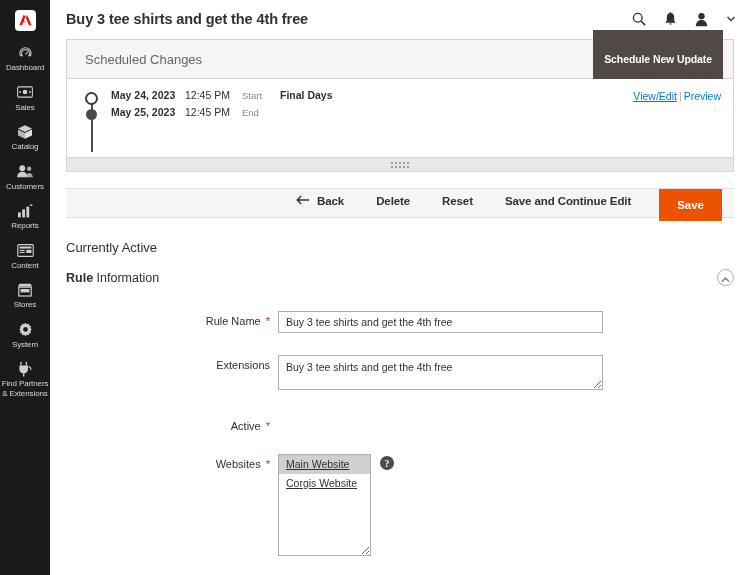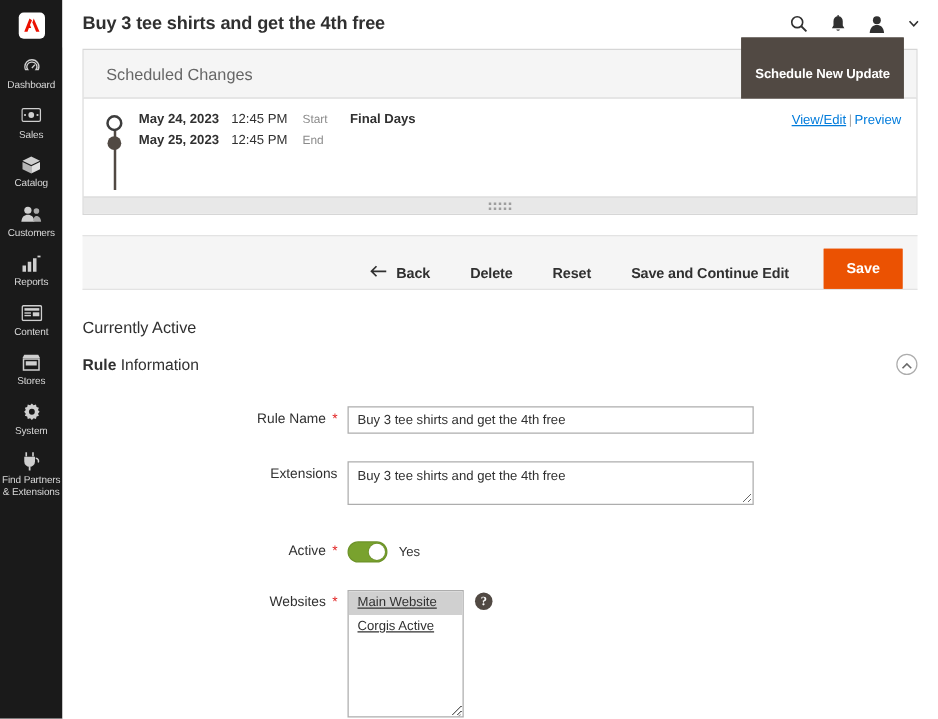--- a/index.html
+++ b/index.html
@@ -167,25 +167,25 @@
     display: flex; align-items: center; justify-content: center;
     cursor: ns-resize;
   }
   .grip { display: flex; gap: 2px; }
   .grip .col { display: flex; flex-direction: column; gap: 2px; }
   .grip .dot { width: 2px; height: 2px; background: #9e9e9e; }
 
   
   .action-bar {
     margin: 16px 16px 0 16px;
-    height: 44px;
+    height: 30px;
     background: #f5f5f5;
     border-top: 1px solid #e3e3e3;
     border-bottom: 1px solid #e3e3e3;
-    display: flex; align-items: flex-end; justify-content: flex-end;
+    display: flex; align-items: flex-start; justify-content: flex-end;
     padding-right: 12px;
     gap: 0;
   }
   .ab-btn {
     background: none; border: none;
     font-family: "Liberation Sans", sans-serif;
     font-size: 11.5px;
     font-weight: bold;
     color: #303030;
     padding: 6px 16px;
@@ -577,37 +577,31 @@
           <div class="field-control">
             <textarea class="textarea" style="">Buy 3 tee shirts and get the 4th free</textarea>
           </div>
         </div>
 
         <div class="field-row">
           <div class="field-label">
             <span>Active</span>
             <span class="req">*</span>
           </div>
-          <div class="field-control toggle-row">
-            <span class="toggle">
-                <span class="knob"></span>
-              </span>
-            <span class="toggle-text">Yes</span>
-          </div>
         </div>
 
         <div class="field-row">
           <div class="field-label">
             <span>Websites</span>
             <span class="req">*</span>
           </div>
           <div class="field-control multi-wrap">
             <div class="multiselect">
               <div class="ms-option selected">Main Website</div>
-              <div class="ms-option">Corgis Active</div>
+              <div class="ms-option">Corgis Website</div>
               <span class="ms-resize">
                 <svg width="7" height="7" viewBox="0 0 7 7">
                     <path d="M6.5 0.5 L0.5 6.5 M6.5 3.2 L3.2 6.5" stroke="#9e9e9e" stroke-width="0.9" fill="none"></path>
                   </svg>
               </span>
             </div>
             <span class="help-icon">?</span>
           </div>
         </div>
 

